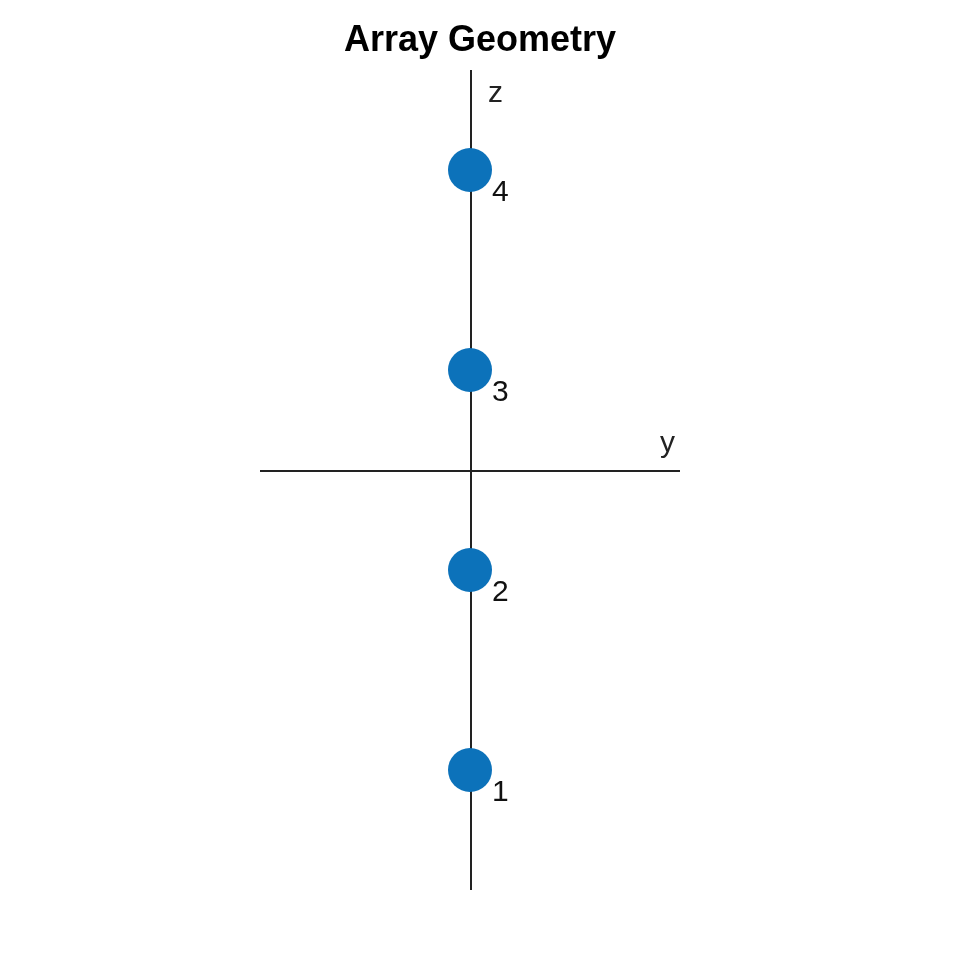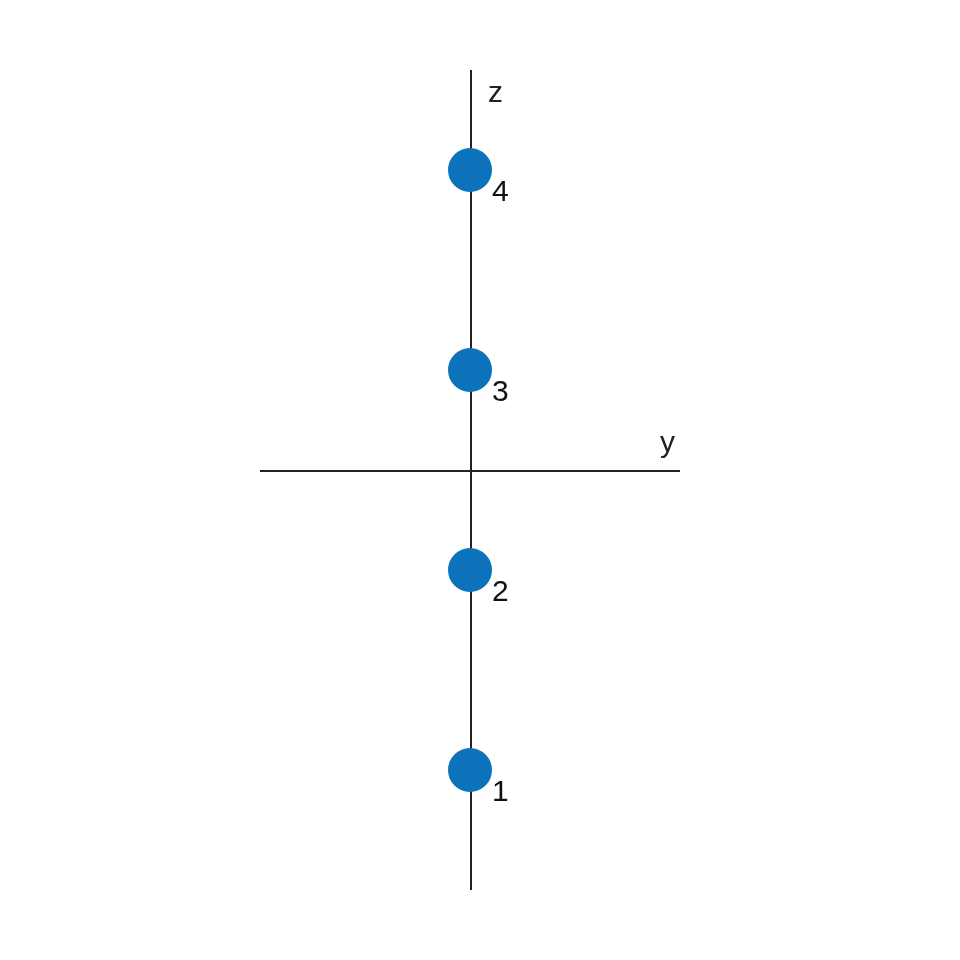--- a/index.html
+++ b/index.html
@@ -75,20 +75,21 @@
     font-size: 30px;
     color: #111;
     left: 232px;
     transform: translateY(-6px);
   }
 </style>
 </head>
 <body>
 
 <div class="container">
+  <div class="title">Array Geometry</div>
 
   <div class="plot">
     <div class="axis-v"></div>
     <div class="axis-h"></div>
 
     <div class="axis-label z">z</div>
     <div class="axis-label y">y</div>
 
     <div class="point" style="top:700px;"></div>
     <div class="point-label" style="top:710px;">1</div>

